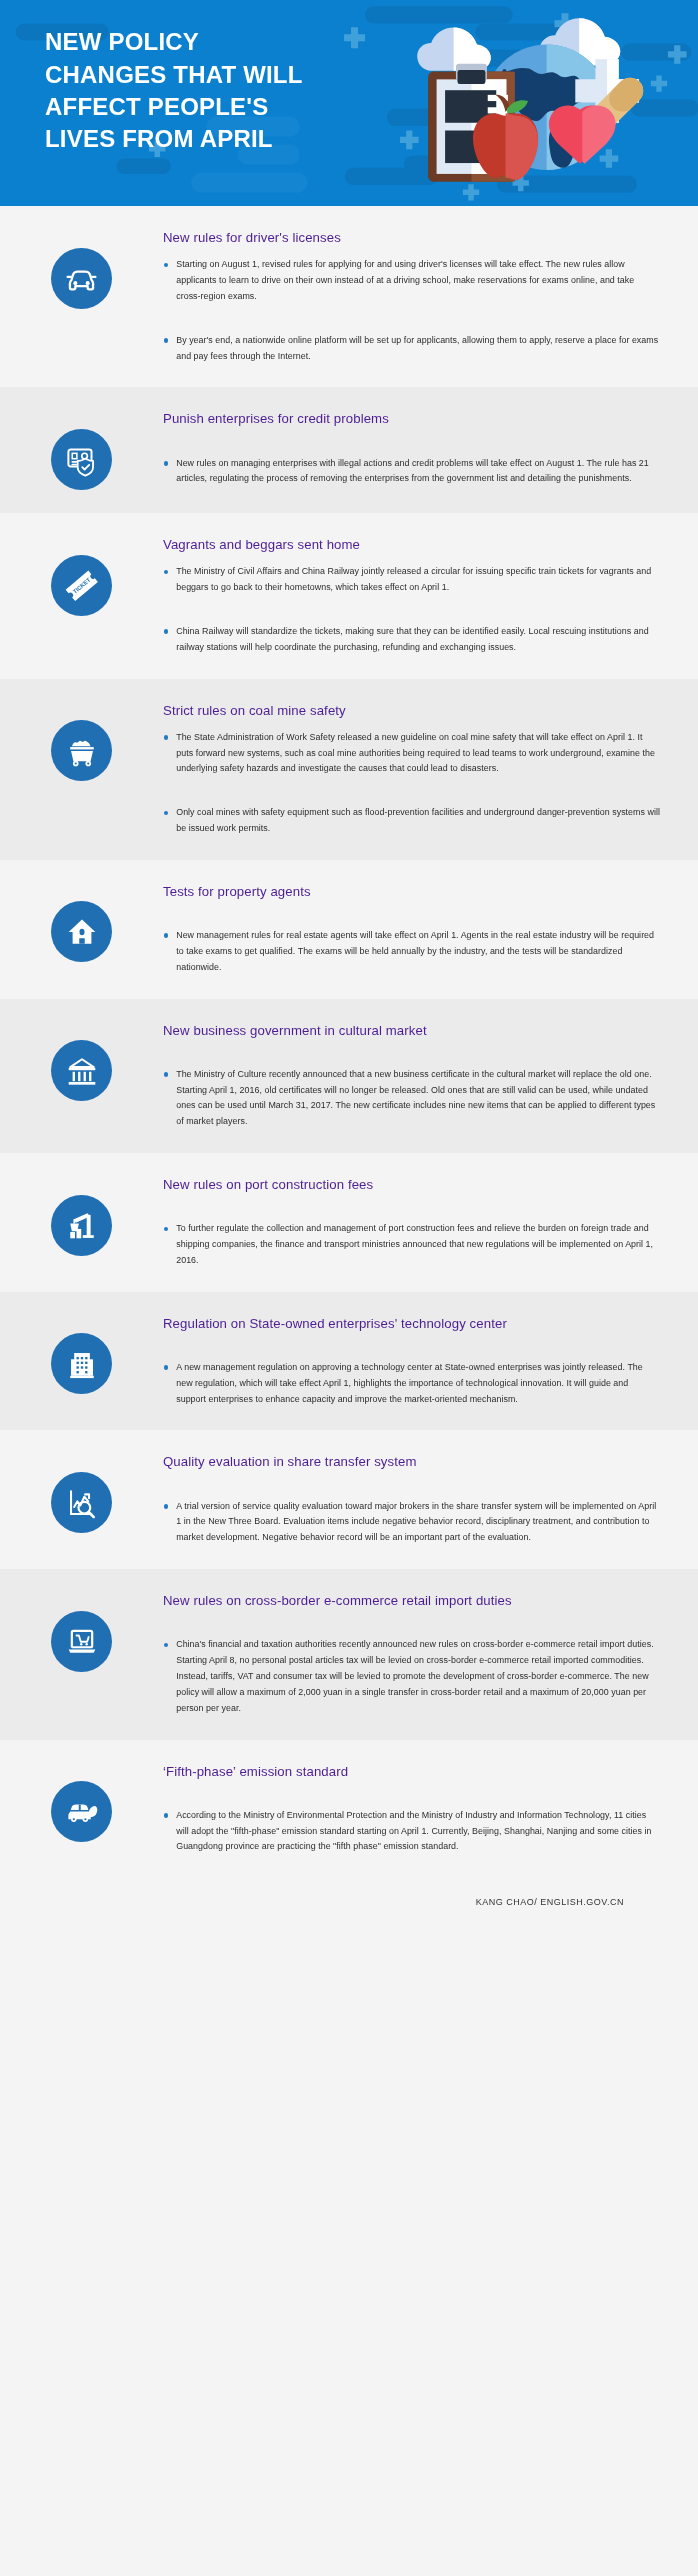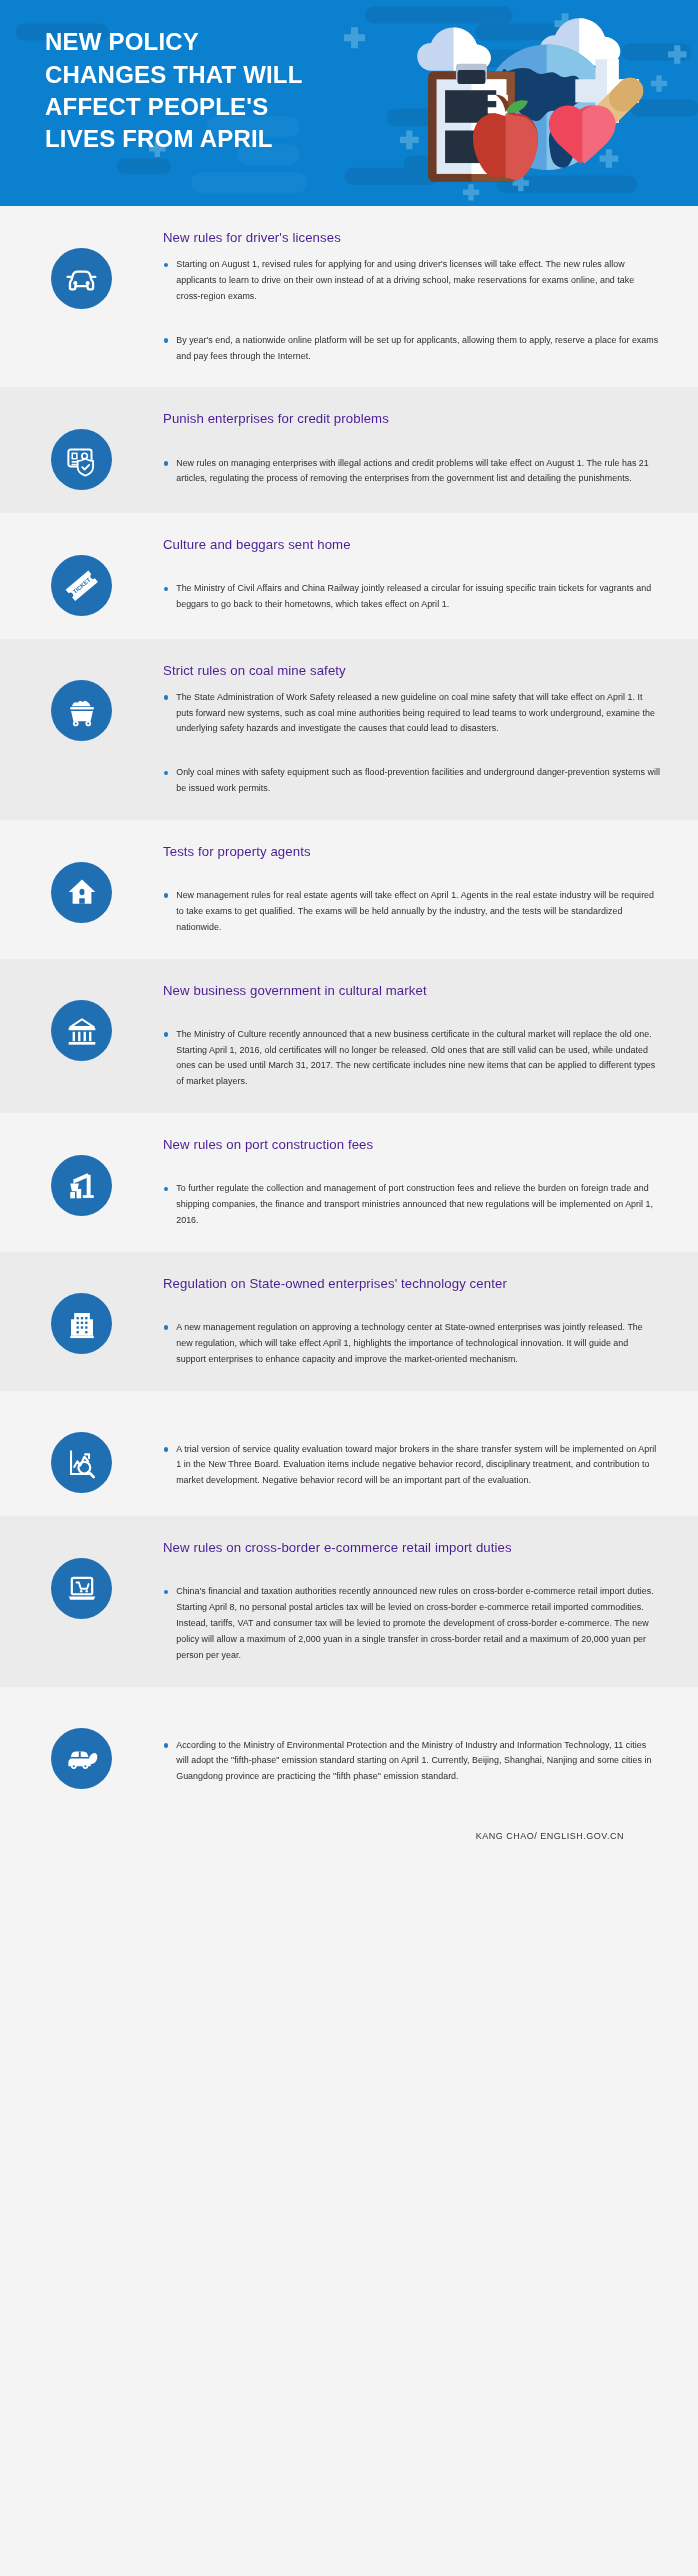--- a/index.html
+++ b/index.html
@@ -268,23 +268,24 @@
       <div class="icon-badge">
         <svg width="39" height="39" viewBox="0 0 50 50">
           <g transform="rotate(-40 25 25)">
             <path d="M6 16h38v6a3.5 3.5 0 0 0 0 7v6H6v-6a3.5 3.5 0 0 0 0-7z" fill="#ffffff"></path>
           </g>
           <text x="25" y="28" font-family="Liberation Sans, sans-serif" font-size="7.5" font-weight="bold" fill="#1f6fb2" text-anchor="middle" transform="rotate(-40 25 25)">TICKET</text>
         </svg>
       </div>
     </div>
     <div class="text-col">
-      <h2 class="sec-title">Culture and beggars sent home</h2>
+      <h2 class="sec-title">Vagrants and beggars sent home</h2>
       <ul class="bullets">
         <li class="bullet">The Ministry of Civil Affairs and China Railway jointly released a circular for issuing specific train tickets for vagrants and beggars to go back to their hometowns, which takes effect on April 1.</li>
+        <li class="bullet">China Railway will standardize the tickets, making sure that they can be identified easily. Local rescuing institutions and railway stations will help coordinate the purchasing, refunding and  exchanging issues.</li>
       </ul>
     </div>
   </div>
 
   <div class="section alt">
     <div class="icon-col">
       <div class="icon-badge">
         <svg width="36" height="36" viewBox="0 0 46 46">
           <path d="M12 13c3-3 5 1 7-2 2-3 4 2 6 0 2-3 5 1 7 2l2 4H10z" fill="#ffffff"></path>
           <rect x="8" y="18" width="30" height="3" fill="#ffffff"></rect>
@@ -405,20 +406,21 @@
         <svg width="36" height="36" viewBox="0 0 46 46">
           <path d="M9 8v29h26" fill="none" stroke="#ffffff" stroke-width="2.6" stroke-linecap="round"></path>
           <path d="M13 28l4-7 4 5 5-11 5 6" fill="none" stroke="#ffffff" stroke-width="2.6" stroke-linejoin="round" stroke-linecap="round"></path>
           <path d="M27 12h5v5" fill="none" stroke="#ffffff" stroke-width="2.6" stroke-linecap="round" stroke-linejoin="round"></path>
           <circle cx="26" cy="29" r="7.5" fill="none" stroke="#ffffff" stroke-width="2.8"></circle>
           <path d="M31.5 34.5L38 41" stroke="#ffffff" stroke-width="3.4" stroke-linecap="round"></path>
         </svg>
       </div>
     </div>
     <div class="text-col">
+      <h2 class="sec-title">Quality evaluation in share transfer system</h2>
       <ul class="bullets">
         <li class="bullet">A trial version of service quality evaluation toward major brokers in the share transfer system will be implemented on April 1 in the New Three Board. Evaluation items include negative behavior record, disciplinary treatment, and contribution to market development. Negative behavior record will be an important part of the evaluation.</li>
       </ul>
     </div>
   </div>
 
   <div class="section alt">
     <div class="icon-col">
       <div class="icon-badge">
         <svg width="36" height="36" viewBox="0 0 46 46">
@@ -447,20 +449,21 @@
           <rect x="20.5" y="15" width="2.5" height="8" fill="#1f6fb2"></rect>
           <circle cx="14" cy="34" r="3.6" fill="#ffffff"></circle>
           <circle cx="29" cy="34" r="3.6" fill="#ffffff"></circle>
           <circle cx="14" cy="34" r="1.4" fill="#1f6fb2"></circle>
           <circle cx="29" cy="34" r="1.4" fill="#1f6fb2"></circle>
           <ellipse cx="39" cy="24" rx="5" ry="7.5" transform="rotate(25 39 24)" fill="#ffffff"></ellipse>
         </svg>
       </div>
     </div>
     <div class="text-col">
+      <h2 class="sec-title">‘Fifth-phase’ emission standard</h2>
       <ul class="bullets">
         <li class="bullet">According to the Ministry of Environmental Protection and the Ministry of Industry and Information Technology, 11 cities will adopt the "fifth-phase" emission standard starting on April 1. Currently, Beijing, Shanghai, Nanjing and some cities in Guangdong province are practicing the "fifth phase" emission standard.</li>
       </ul>
     </div>
   </div>
 
   <div class="footer">
     <span class="credit">KANG CHAO/ ENGLISH.GOV.CN</span>
   </div>
 

